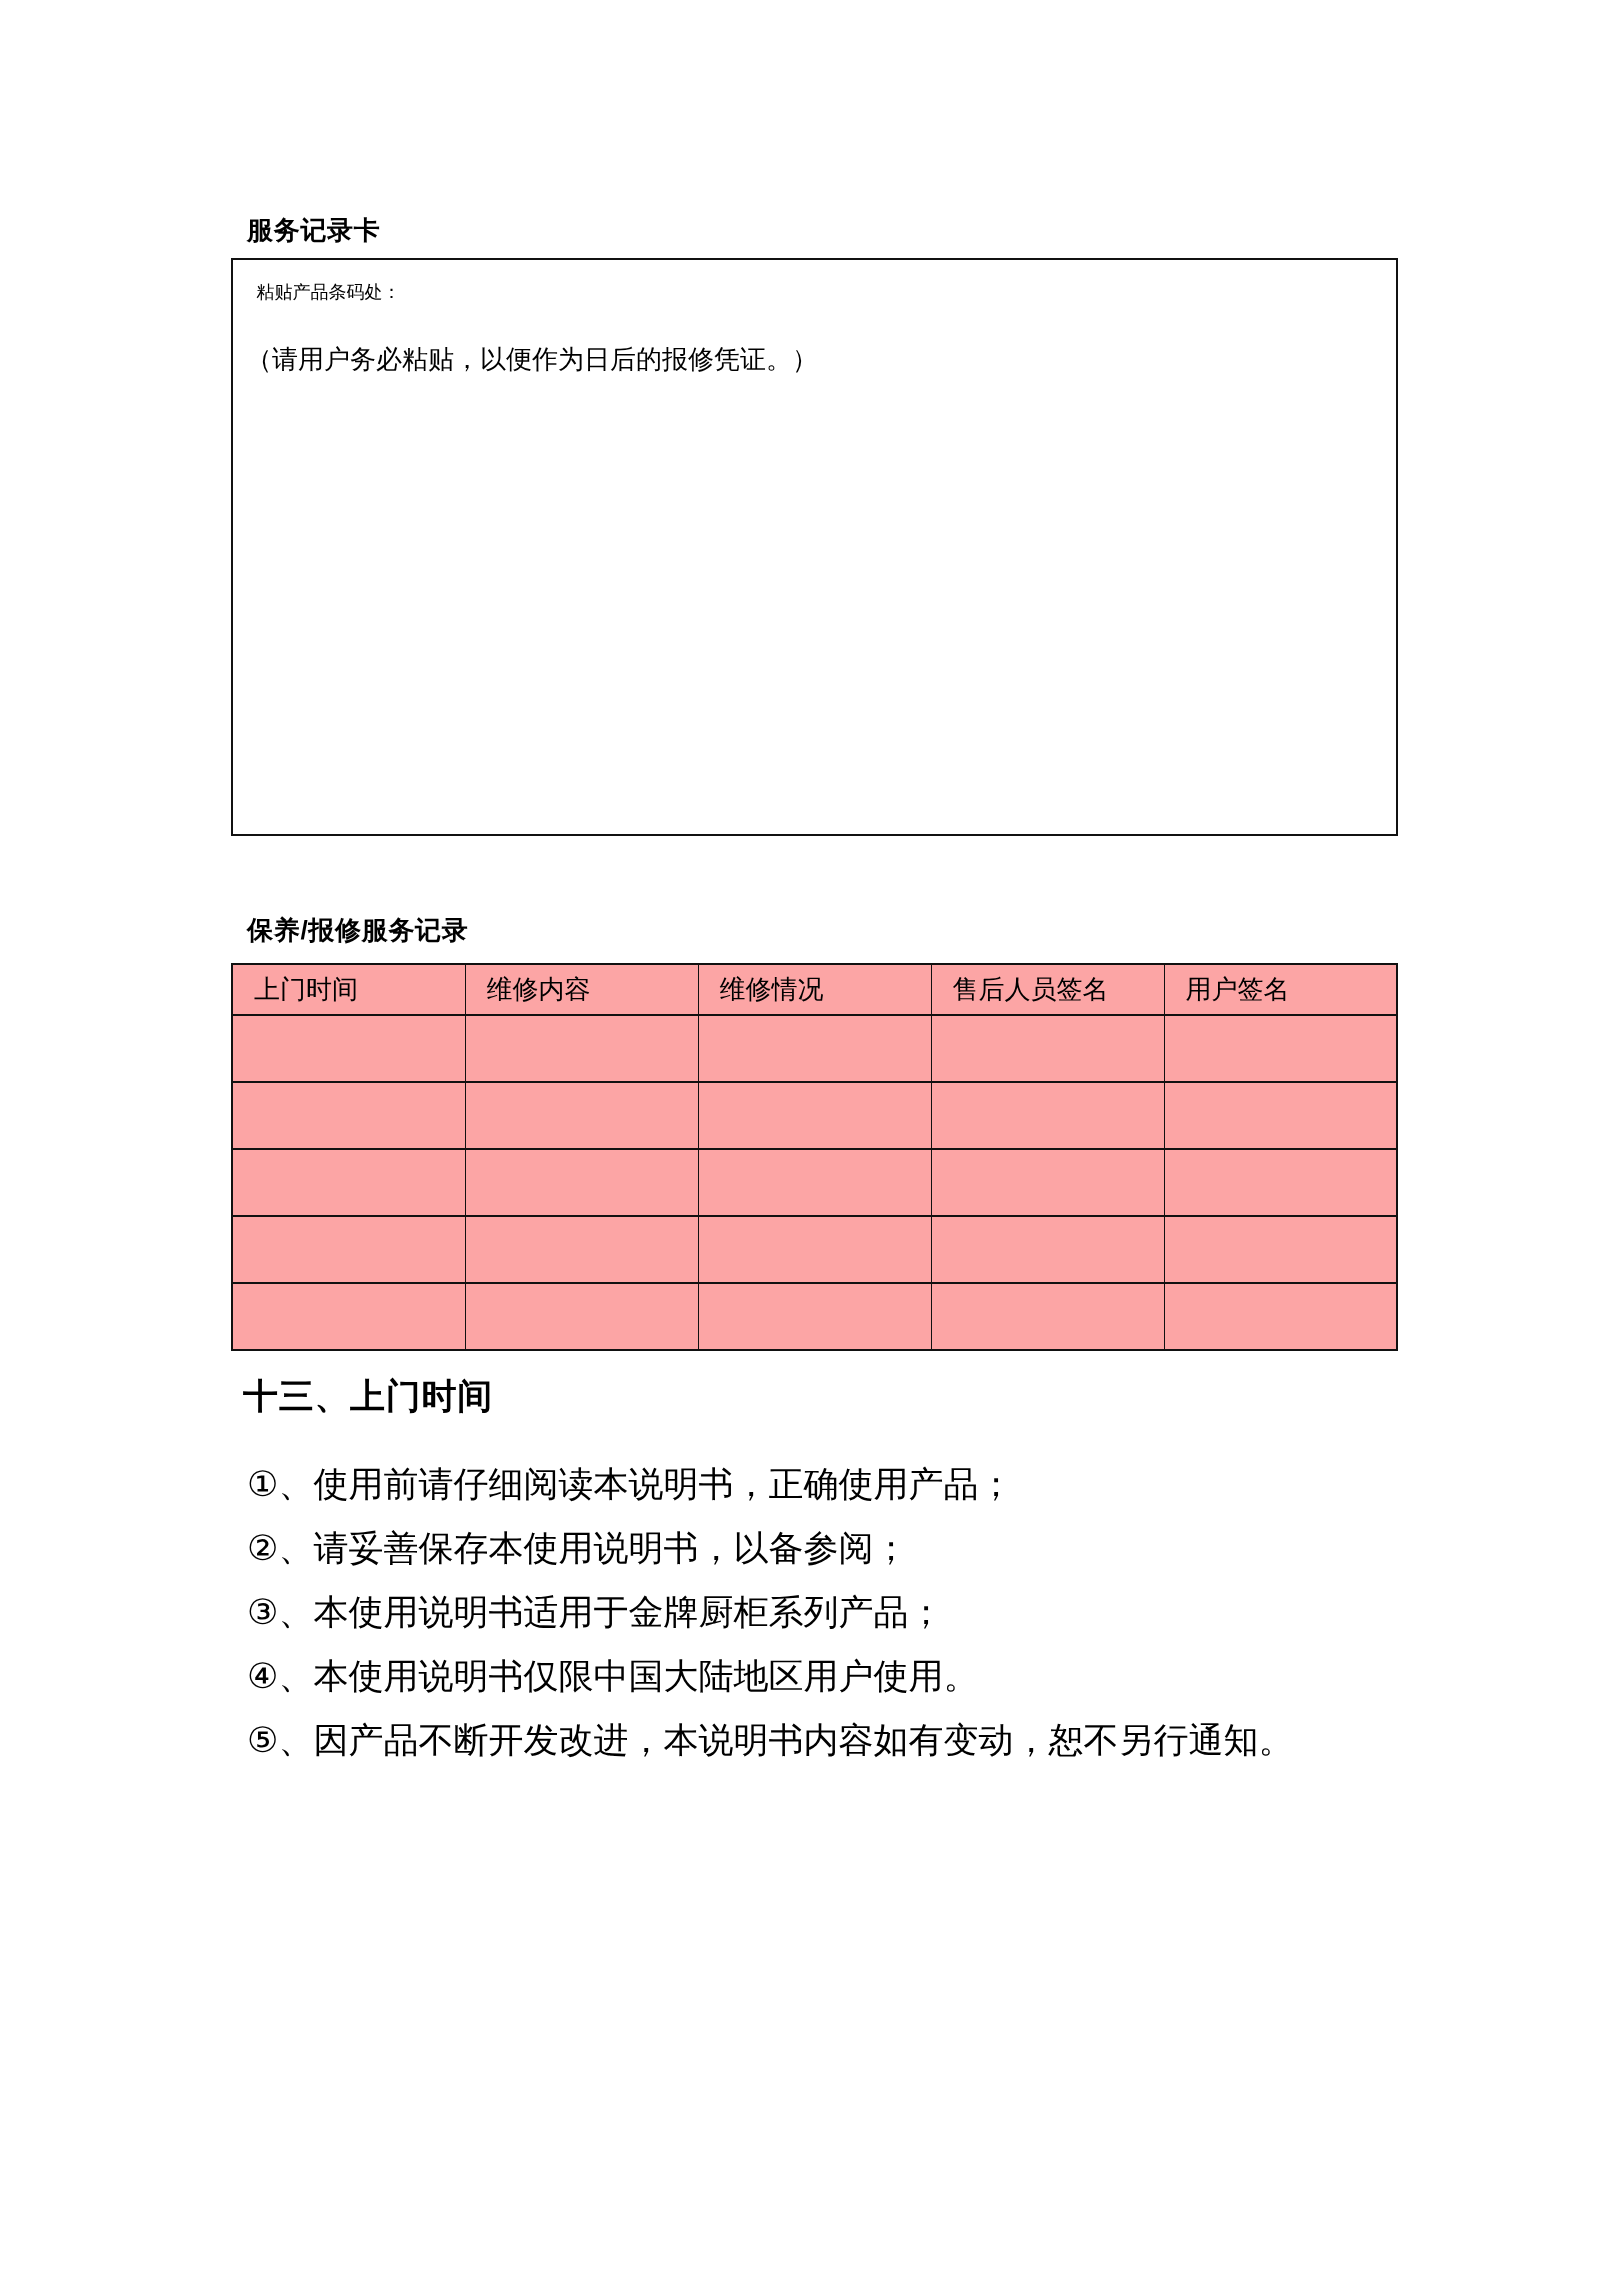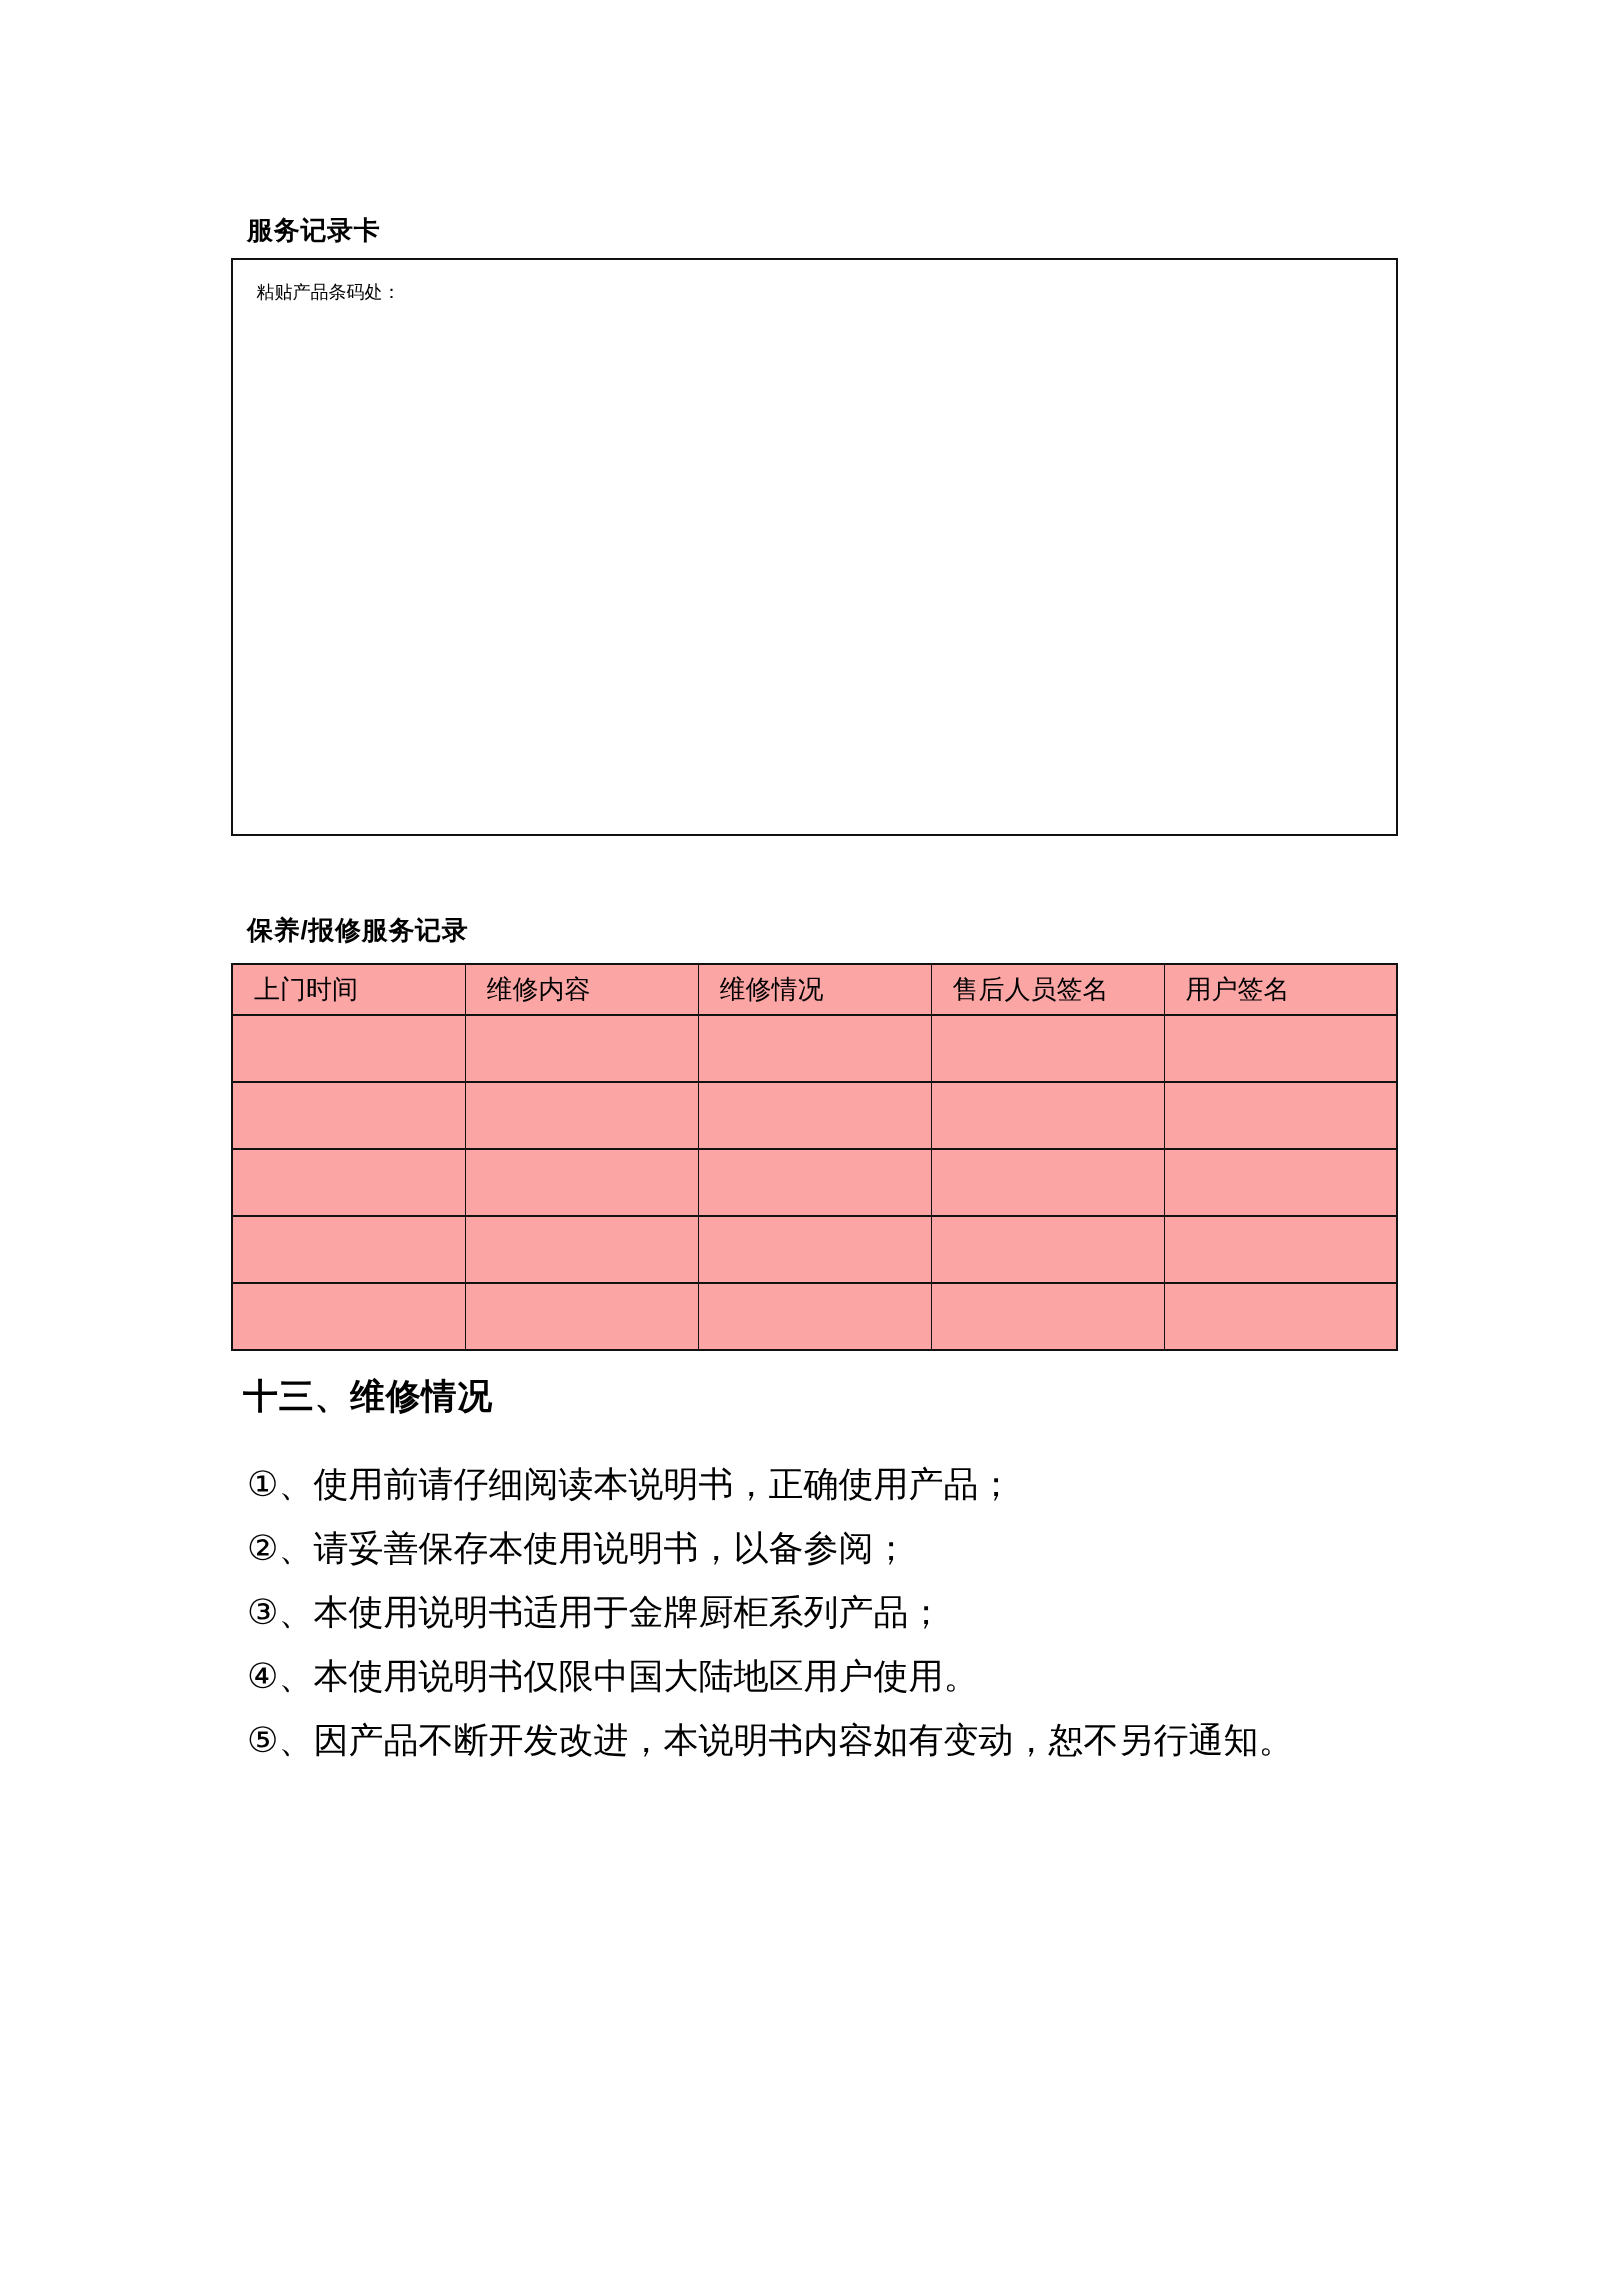--- a/index.html
+++ b/index.html
@@ -92,20 +92,21 @@
 </style>
 </head>
 <body>
 
 <div class="page">
 
   <div class="section-title card-title">服务记录卡</div>
 
   <div class="barcode-box">
     <div class="barcode-line1">粘贴产品条码处：</div>
+    <div class="barcode-line2">（请用户务必粘贴，以便作为日后的报修凭证。）</div>
   </div>
 
   <div class="section-title record-title">保养/报修服务记录</div>
 
   <table class="record-table">
     <thead>
       <tr>
         <th>上门时间</th>
         <th>维修内容</th>
         <th>维修情况</th>
@@ -145,21 +146,21 @@
       <tr>
         <td></td>
         <td></td>
         <td></td>
         <td></td>
         <td></td>
       </tr>
     </tbody>
   </table>
 
-  <div class="other-title">十三、维修情况</div>
+  <div class="other-title">十三、上门时间</div>
 
   <div class="other-item item-0">①、使用前请仔细阅读本说明书，正确使用产品；</div>
   <div class="other-item item-1">②、请妥善保存本使用说明书，以备参阅；</div>
   <div class="other-item item-2">③、本使用说明书适用于金牌厨柜系列产品；</div>
   <div class="other-item item-3">④、本使用说明书仅限中国大陆地区用户使用。</div>
   <div class="other-item item-4">⑤、因产品不断开发改进，本说明书内容如有变动，恕不另行通知。</div>
 
 </div>
 
 

